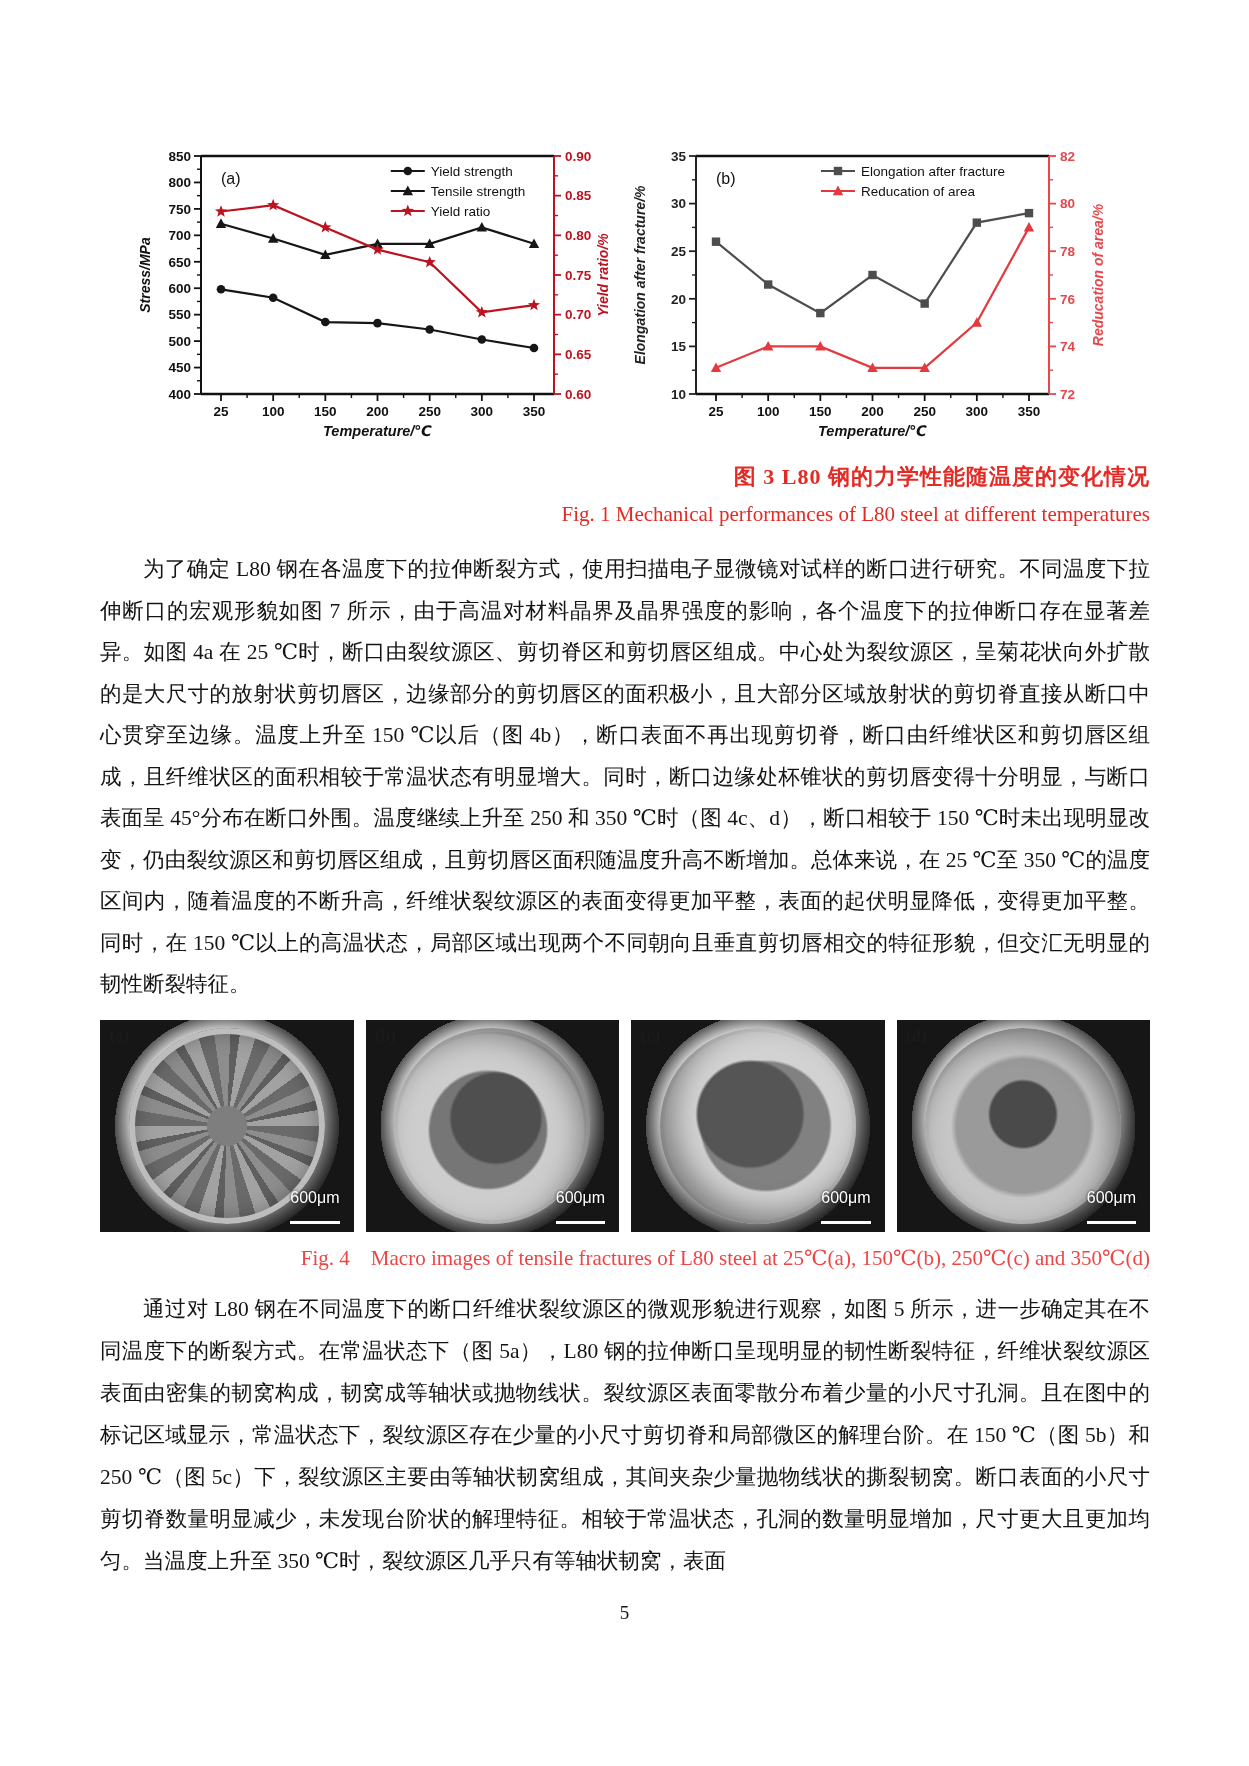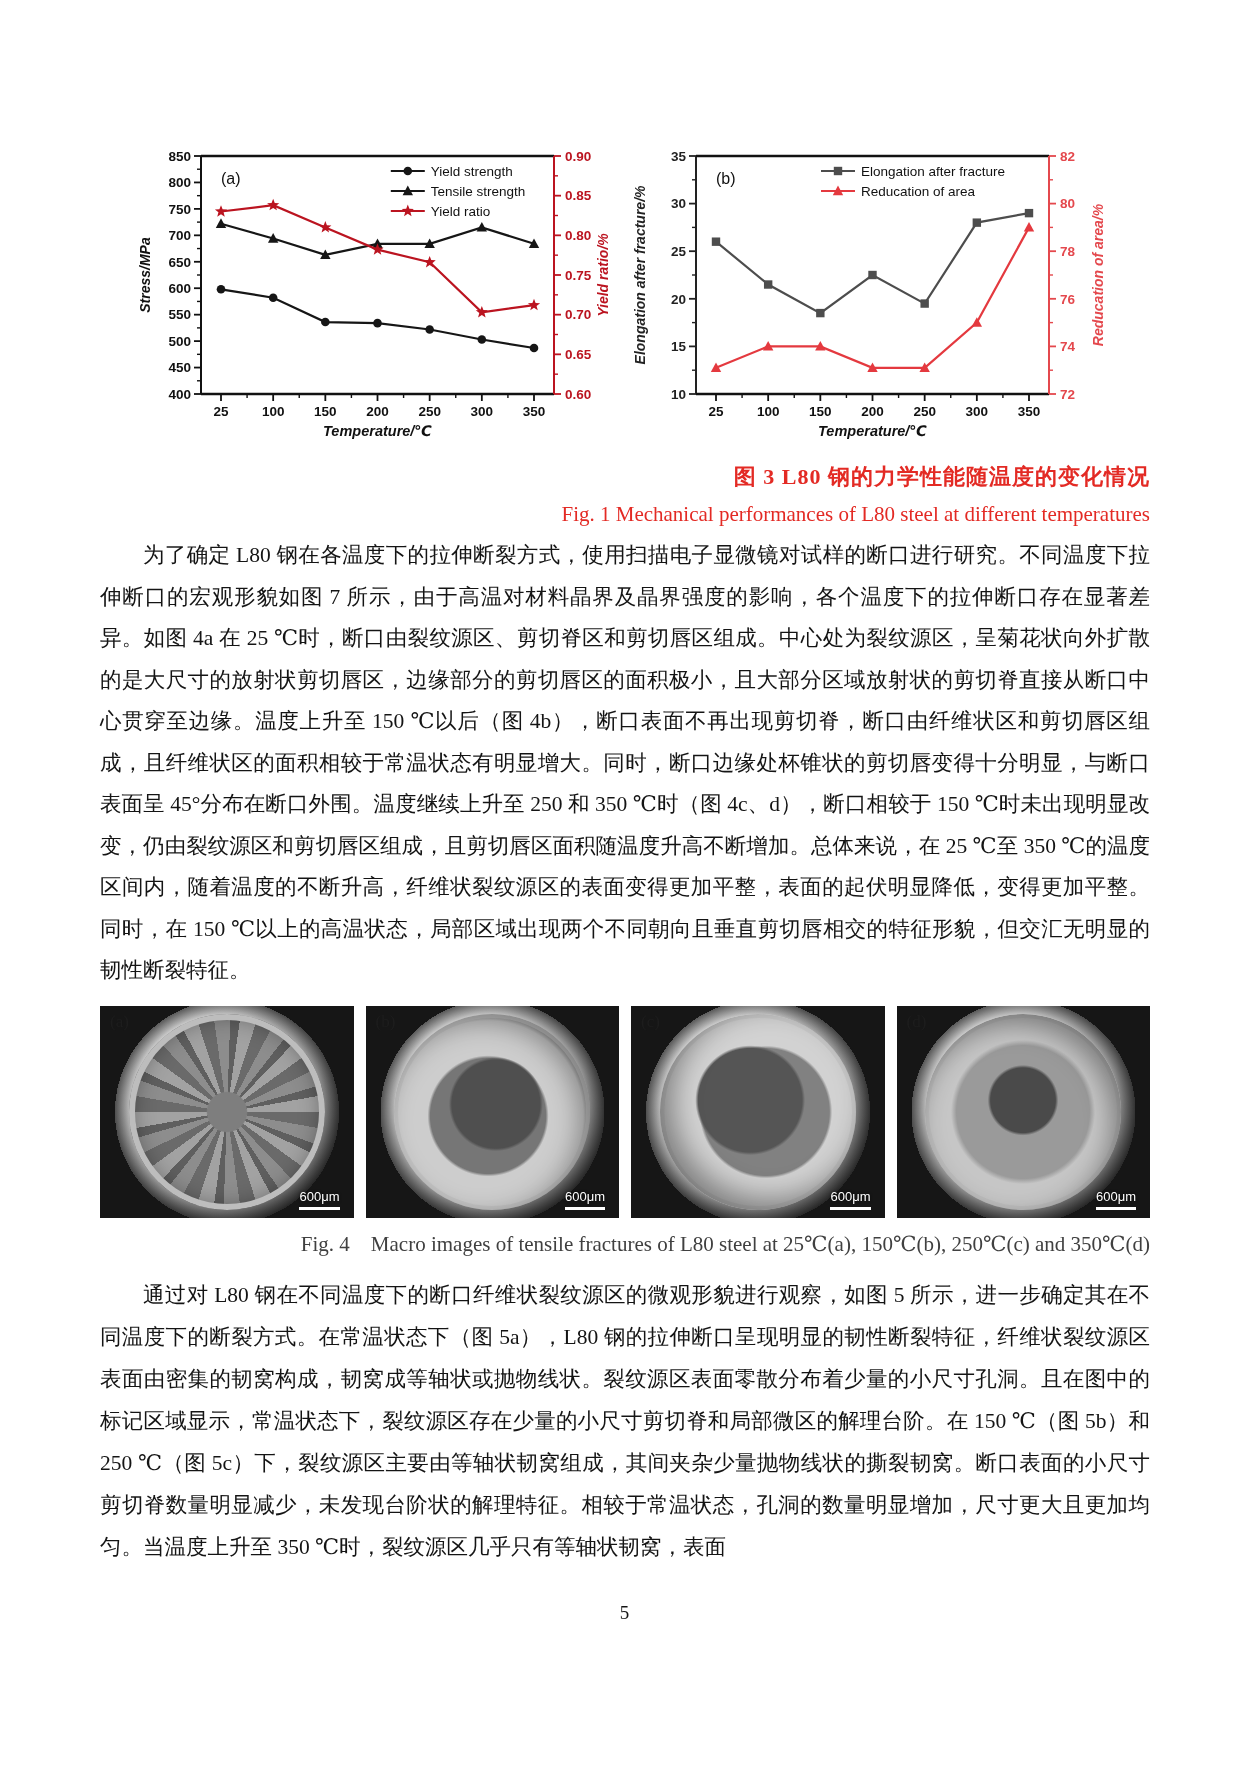--- a/index.html
+++ b/index.html
@@ -28,21 +28,21 @@
 
   .cap { text-align:right; }
   .cap-zh3 { margin-top:20px; font-size:22px; font-weight:bold; color:#e32a24; letter-spacing:1px; }
   .cap-en3 { margin-top:10px; font-size:21px; color:#e32a24; }
   .body-para {
     margin: 0;
     font-size: 21.5px;
     text-align: justify;
     color:#141414;
   }
-  .p1 { margin-top: 8px; line-height: 41.5px; text-indent: 2em; }
+  .p1 { margin-top: 22px; line-height: 41.5px; text-indent: 2em; }
   .p2 { margin-top: 16px; line-height: 42px; text-indent: 2em; }
 
   .sem-row { margin-top: 14px; display:flex; gap:12px; justify-content:center; height:212px; }
   .sem {
     position:relative; flex:1 1 0; height:212px; overflow:hidden;
     background:
       radial-gradient(circle 108px at 50% 50%, rgba(0,0,0,0) 98px, rgba(0,0,0,.55) 112px, #161616 100%),
       radial-gradient(circle at 32% 22%, #d6d6d6 0%, #b9b9b9 30%, #8f8f8f 58%, #3a3a3a 88%, #1b1b1b 100%);
   }
   .sem .disc {
@@ -72,26 +72,26 @@
       radial-gradient(circle at 50% 44%, #4a4a4a 0 22%, rgba(0,0,0,0) 24%),
       radial-gradient(circle at 50% 50%, #9a9a9a 0 48%, #c6c6c6 52% 74%, #7f7f7f 78% 100%);
     box-shadow: inset -8px 10px 26px rgba(0,0,0,.38), inset 0 0 0 4px #bfbfbf;
   }
   .sem-label {
     position:absolute; left:10px; top:6px; z-index:3;
     font-size:17px; color:#1d1d1d; font-family:"Liberation Serif",serif;
   }
   .scalebar {
     position:absolute; right:14px; bottom:8px; z-index:3;
-    color:#ffffff; font-family:"Liberation Sans",sans-serif; font-size:13px;
-    text-align:center; padding-bottom:3px; border-bottom:3px solid #ffffff;
+    color:#ffffff; font-family:"Liberation Sans",sans-serif; font-size:16px;
+    text-align:center; padding-bottom:14px; border-bottom:3px solid #ffffff;
     text-shadow:0 0 3px rgba(0,0,0,.8);
   }
   .cap-zh4 { margin-top:22px; font-size:22px; font-weight:bold; color:#151515; letter-spacing:1px; }
-  .cap-en4 { margin-top:12px; font-size:21px; color:#404040; }
+  .cap-en4 { margin-top:12px; font-size:21px; color:#ef4444; }
 
   .page-number {
     position:absolute; left:0; top:1602px; width:100%;
     text-align:center; font-size:19px; color:#141414;
   }
 </style>
 </head>
 <body>
 
 <div class="page">

